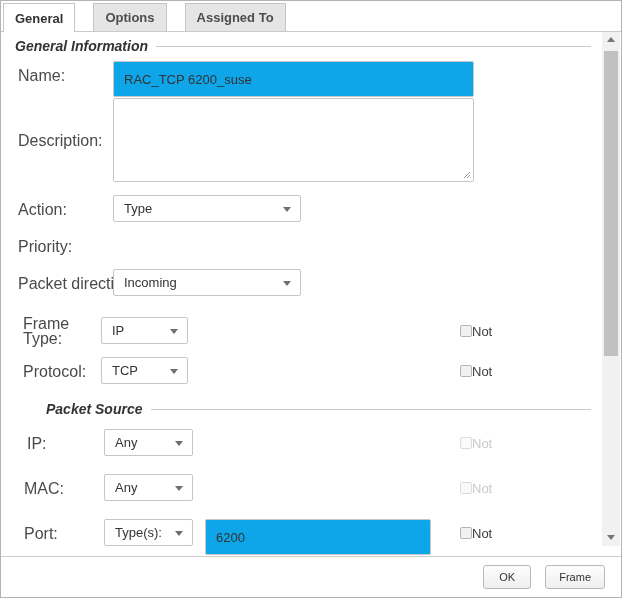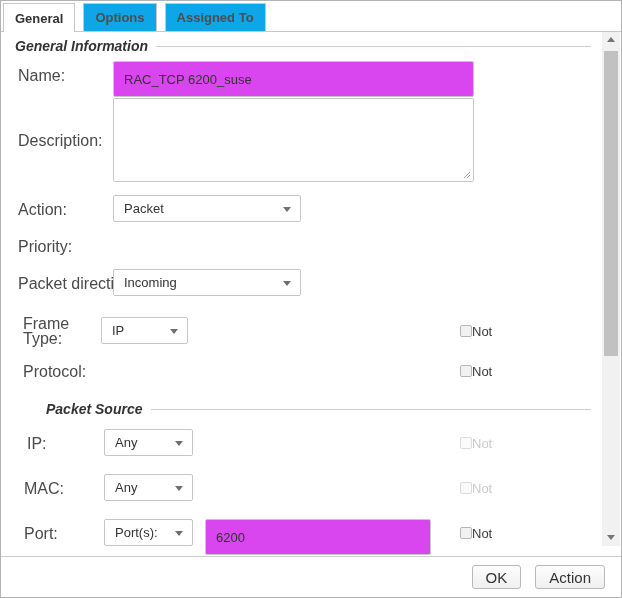--- a/index.html
+++ b/index.html
@@ -8,38 +8,38 @@
     width: 622px; height: 598px;
     font-family: "Liberation Sans", sans-serif;
     background: #fff; overflow: hidden;
   }
   .window {
     position: relative; width: 622px; height: 598px;
     border: 1px solid #b3b3b3; background: #fff; overflow: hidden;
   }
   
   .panel-line { position: absolute; top: 30px; left: 0; right: 0; height: 1px; background: #c9c9c9; z-index: 1; }
-  .tabbar { position: absolute; top: 2px; left: 2px; height: 29px; display: flex; align-items: flex-start; gap: 8px; z-index: 2; }
+  .tabbar { position: absolute; top: 2px; left: 2px; height: 29px; display: flex; align-items: flex-start; gap: 18px; z-index: 2; }
   .tab {
     height: 28px; padding: 0 11px; display: flex; align-items: center;
-    background: #0ea5e9; border: 1px solid #c6c6c6; border-bottom: none;
+    background: #e5e5e5; border: 1px solid #c6c6c6; border-bottom: none;
     font-size: 13px; font-weight: 700; color: #4d4d4d; cursor: pointer; white-space: nowrap;
   }
   .tab.active { background: #fff; color: #333; height: 29px; z-index: 3; }
   
   .sec { position: absolute; left: 14px; right: 30px; display: flex; align-items: center; gap: 8px; }
   .sec .t { font-size: 14px; font-weight: 700; color: #333; white-space: nowrap; font-style: italic; }
   .sec .hr { flex: 1; height: 1px; background: #ccc; }
   
   .lbl { position: absolute; font-size: 16px; color: #4a4a4a; white-space: nowrap; line-height: 15px; }
   .lbl.wrap { white-space: normal; width: 64px; }
   
   .txt {
     position: absolute; height: 36px; border: 1px solid #c6c6c6; border-radius: 2px;
-    background: #d946ef; font-family: "Liberation Sans", sans-serif; font-size: 13px; color: #333;
+    background: #0ea5e9; font-family: "Liberation Sans", sans-serif; font-size: 13px; color: #333;
     padding: 0 10px; outline: none;
   }
   .ta-wrap { position: absolute; left: 112px; top: 97px; width: 361px; height: 84px; border: 1px solid #c6c6c6; border-radius: 2px; background: #fff; }
   .ta-wrap textarea {
     width: 100%; height: 100%; border: none; resize: none; outline: none;
     font-family: "Liberation Sans", sans-serif; font-size: 13px; color: #333; padding: 6px 10px;
   }
   .grip { position: absolute; right: 2px; bottom: 2px; cursor: nwse-resize; }
   
   .dd {
@@ -72,21 +72,21 @@
   .sb-thumb { position: absolute; top: 20px; left: 2px; width: 14px; height: 305px; background: #c1c1c1; cursor: default; }
   
   .bottombar {
     position: absolute; left: 0; right: 0; bottom: 0; height: 41px; background: #fff;
     border-top: 1px solid #ccc; display: flex; align-items: center; justify-content: flex-end;
     gap: 14px; padding-right: 16px; z-index: 4;
   }
   .btn {
     min-width: 48px; height: 24px; padding: 0 13px; border: 1px solid #b9b9b9; border-radius: 3px;
     background: linear-gradient(#fdfdfd, #efefef); font-family: "Liberation Sans", sans-serif;
-    font-size: 15px; color: #333; cursor: pointer;
+    font-size: 11px; color: #333; cursor: pointer;
   }
 </style>
 </head>
 <body>
 
 <div class="window">
 
   <div class="panel-line"></div>
   <div class="tabbar">
     <div class="tab active">General</div>
@@ -106,21 +106,21 @@
   <div class="ta-wrap">
     <textarea style=""></textarea>
     <svg class="grip" width="9" height="9">
       <line x1="2" y1="8" x2="8" y2="2" stroke="#9a9a9a" stroke-width="1"></line>
       <line x1="5" y1="8" x2="8" y2="5" stroke="#9a9a9a" stroke-width="1"></line>
     </svg>
   </div>
 
   <div class="lbl" style="left:17px; top:201px;">Action:</div>
   <div class="dd dd-wide" style="top:194px;">
-    <span>Packet</span>
+    <span>Type</span>
     <span class="caret"></span>
   </div>
 
   <div class="lbl" style="left:17px; top:238px;">Priority:</div>
 
   <div class="lbl" style="left:17px; top:275px;">Packet direction:</div>
   <div class="dd dd-wide" style="top:268px;">
     <span>Incoming</span>
     <span class="caret"></span>
   </div>
@@ -129,20 +129,24 @@
   <div class="dd dd-sm" style="top:316px;">
     <span>IP</span>
     <span class="caret"></span>
   </div>
   <div class="notgrp" style="top:323px;">
     <span class="cb"></span>
     <span class="nl">Not</span>
   </div>
 
   <div class="lbl" style="left:22px; top:363px;">Protocol:</div>
+  <div class="dd dd-sm" style="top:356px;">
+    <span>TCP</span>
+    <span class="caret"></span>
+  </div>
   <div class="notgrp" style="top:363px;">
     <span class="cb"></span>
     <span class="nl">Not</span>
   </div>
 
   <div class="sec" style="top:400px;margin-left:31px;">
     <span class="t">Packet Source</span>
     <span class="hr"></span>
   </div>
 
@@ -161,37 +165,37 @@
     <span>Any</span>
     <span class="caret"></span>
   </div>
   <div class="notgrp disabled" style="top:480px;">
     <span class="cb"></span>
     <span class="nl">Not</span>
   </div>
 
   <div class="lbl" style="left:23px; top:525px;">Port:</div>
   <div class="dd dd-src" style="top:518px;">
-    <span>Port(s):</span>
+    <span>Type(s):</span>
     <span class="caret"></span>
   </div>
   <input class="txt" style="left: 204px; top: 518px; width: 226px;" value="6200">
   <div class="notgrp" style="top:525px;">
     <span class="cb"></span>
     <span class="nl">Not</span>
   </div>
 
   <div class="scrollbar">
     <div class="sb-btn sb-up">
       <span class="tri-up"></span>
     </div>
     <div class="sb-thumb"></div>
     <div class="sb-btn sb-down">
       <span class="tri-down"></span>
     </div>
   </div>
 
   <div class="bottombar">
     <button class="btn">OK</button>
-    <button class="btn">Action</button>
+    <button class="btn">Frame</button>
   </div>
 
 </div>
 
 </body></html>

